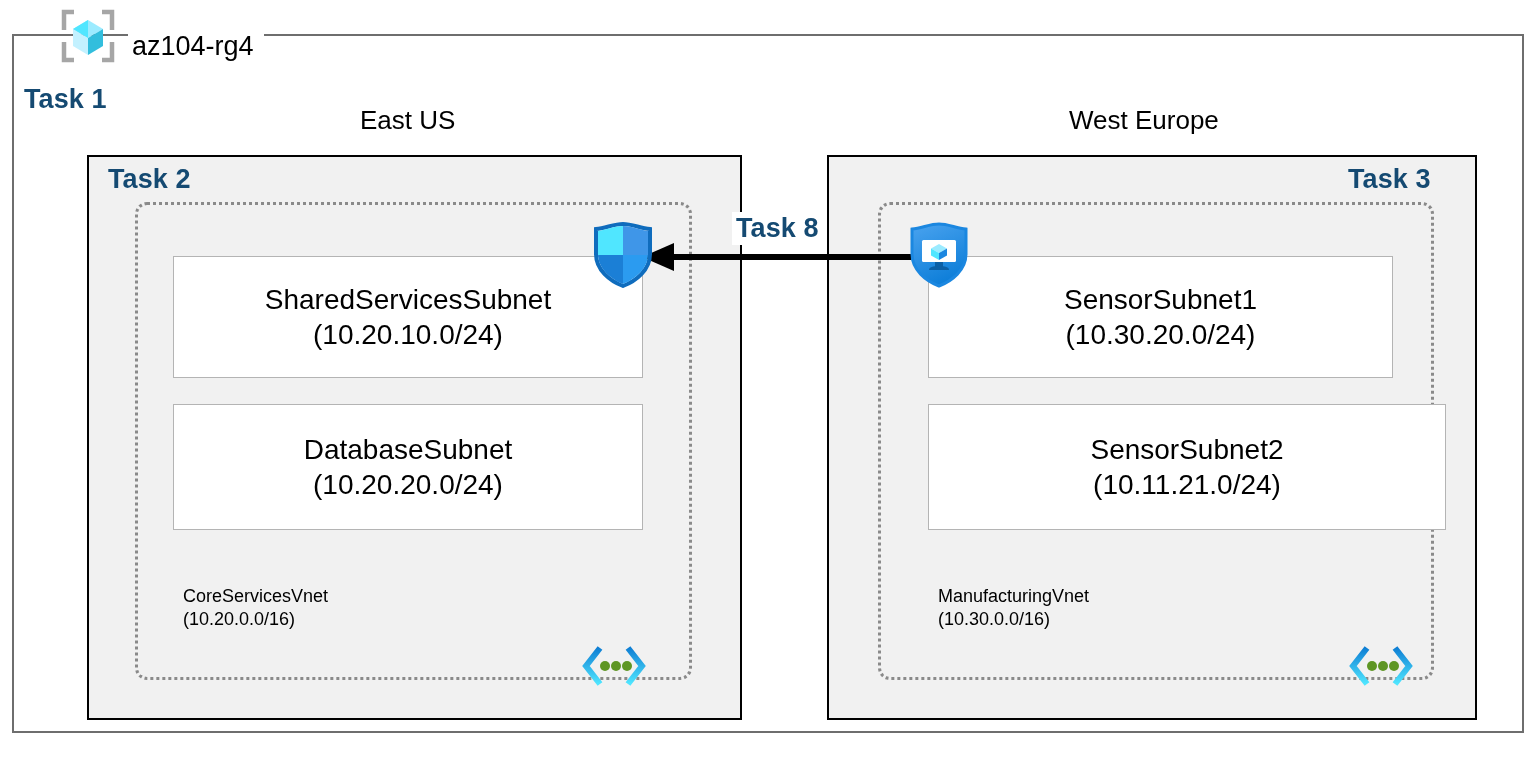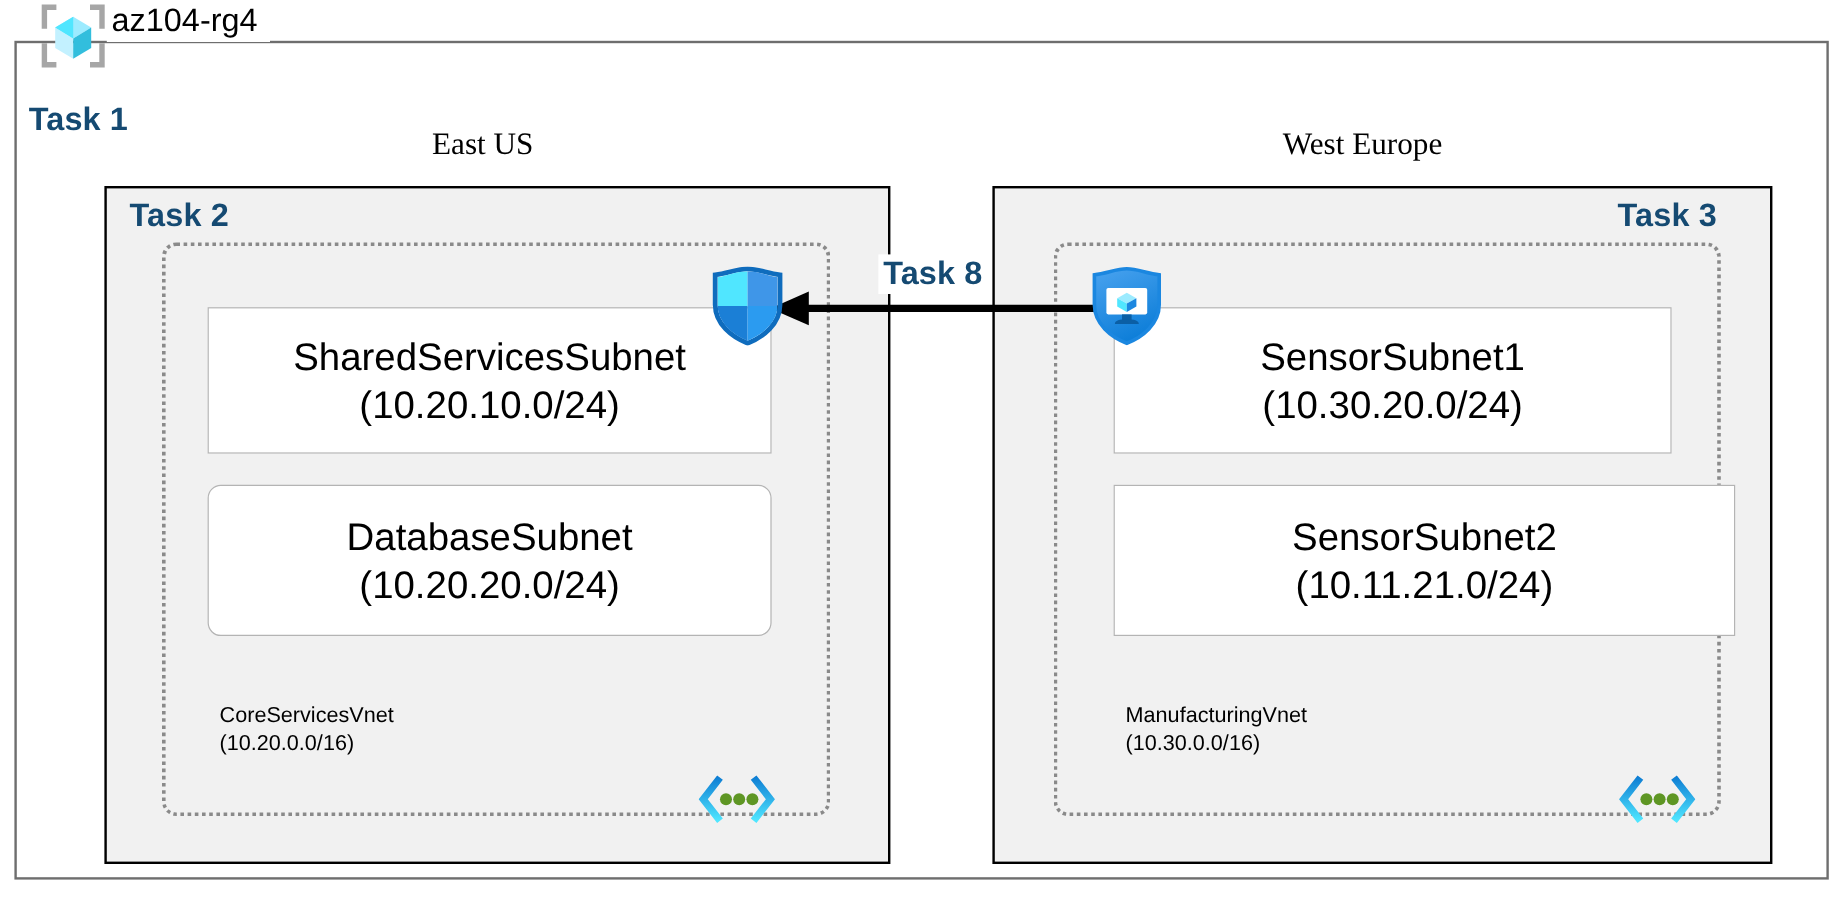--- a/index.html
+++ b/index.html
@@ -26,25 +26,26 @@
     left: 12px;
     top: 34px;
     width: 1512px;
     height: 699px;
     border: 2px solid #6e6e6e;
     box-sizing: border-box;
     background: transparent;
   }
   .rg-header {
     position: absolute;
-    left: 33px;
+    left: 60px;
     top: 2px;
     height: 62px;
     display: flex;
-    align-items: flex-start;
+    align-items: flex-end;
+    gap: 12px;
     z-index: 4;
     background: transparent;
   }
   .rg-icon {
     width: 56px;
     height: 56px;
     display: block;
   }
   .rg-name {
     font-size: 27px;
@@ -75,21 +76,20 @@
     z-index: 6;
   }
 
   
   .region-caption {
     position: absolute;
     font-size: 26px;
     color: #000000;
     text-align: right;
     white-space: nowrap;
-    font-family: Liberation Serif, serif;
   }
   .region-caption.east { left: 360px; top: 105px; }
   .region-caption.west { left: 1069px; top: 105px; }
 
   
   .region-box {
     position: absolute;
     background: #f1f1f1;
     border: 2px solid #000000;
     box-sizing: border-box;
@@ -112,28 +112,28 @@
   .subnet-box {
     position: absolute;
     background: #ffffff;
     border: 1px solid #b4b4b4;
     box-sizing: border-box;
     display: flex;
     flex-direction: column;
     align-items: center;
     justify-content: center;
     text-align: center;
-    font-size: 32px;
+    font-size: 28px;
     line-height: 1.25;
     color: #000000;
   }
   .subnet-box .cidr { display: block; }
 
   .sn-shared   { left: 173px; top: 256px; width: 470px; height: 122px; }
-  .sn-database { left: 173px; top: 404px; width: 470px; height: 126px; border-radius: 11px; }
+  .sn-database { left: 173px; top: 404px; width: 470px; height: 126px; }
   .sn-sensor1  { left: 928px; top: 256px; width: 465px; height: 122px; }
   .sn-sensor2  { left: 928px; top: 404px; width: 518px; height: 126px; }
 
   
   .vnet-label {
     position: absolute;
     text-align: left;
     font-size: 18px;
     line-height: 1.25;
     color: #000000;

